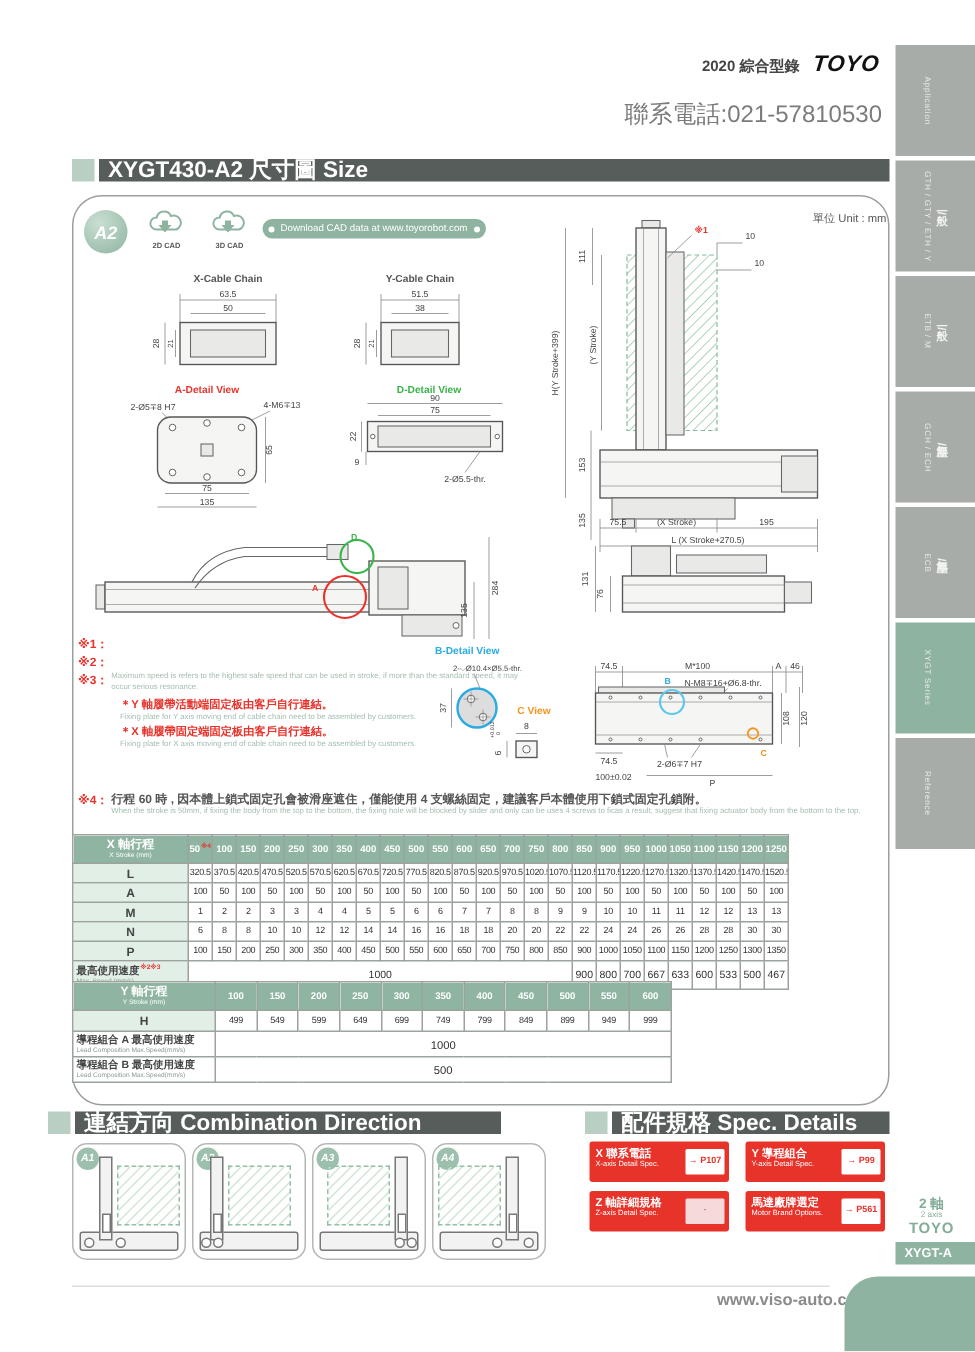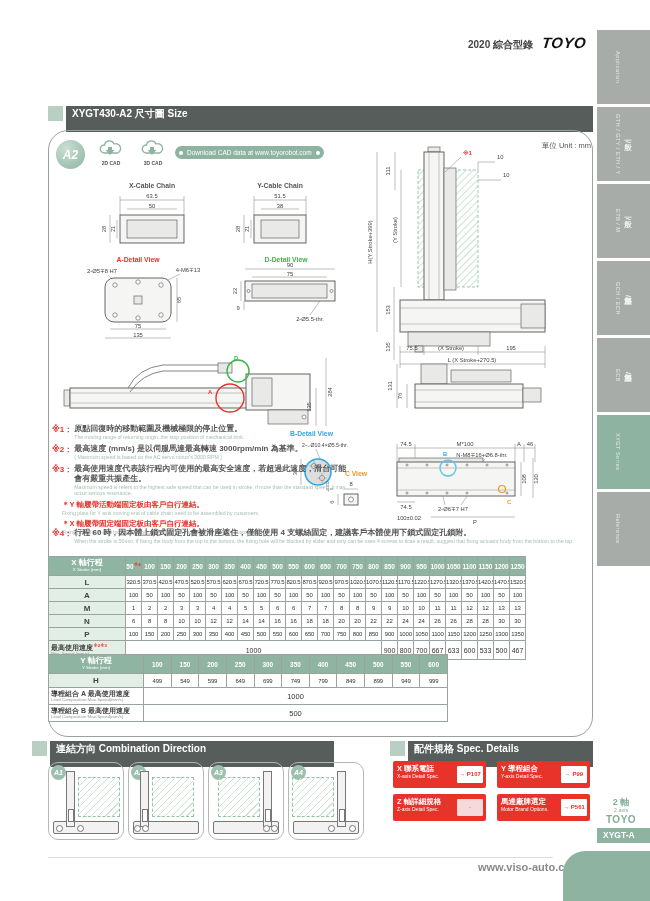--- a/index.html
+++ b/index.html
@@ -3,21 +3,21 @@
 <meta charset="utf-8">
 <style>
   html,body{margin:0;padding:0;background:#fff;}
   #stage{position:relative;width:650px;height:901px;background:#fff;overflow:hidden;
          font-family:"Liberation Sans","DejaVu Sans",sans-serif;color:#333;}
   
   .brandline{position:absolute;top:34px;right:64px;font-size:10px;font-weight:bold;color:#444;}
   .toyo{font-style:italic;font-weight:900;font-size:15px;letter-spacing:.5px;transform:skew(-6deg);display:inline-block;margin-left:6px;color:#111;}
   .phone{position:absolute;top:66px;right:62px;font-size:16px;color:#7b7b7b;}
   
-  .secbar{position:absolute;height:26px;background:#575d5a;color:#fff;font-size:10px;font-weight:bold;
+  .secbar{position:absolute;height:15px;background:#575d5a;color:#fff;font-size:15px;font-weight:bold;
           line-height:15px;padding-left:6px;box-sizing:border-box;}
   .secbar::before{content:"";position:absolute;left:-18px;top:0;width:15px;height:15px;background:#b9cfc4;}
   
   .frame{position:absolute;left:48px;top:130px;width:545px;height:607px;border:1.5px solid #9aa09d;border-radius:20px;box-sizing:border-box;}
   .a2badge{position:absolute;left:56px;top:140px;width:29px;height:29px;border-radius:50%;
            background:radial-gradient(circle at 35% 30%,#c9dfd2,#8eb4a1);color:#fff;font-weight:bold;font-style:italic;
            font-size:12px;display:flex;align-items:center;justify-content:center;}
   .cadicon{position:absolute;top:141px;width:34px;text-align:center;}
   .cadicon .lbl{font-size:5px;font-weight:bold;color:#555;display:block;margin-top:-1px;}
   .dlpill{position:absolute;left:175px;top:146px;height:13px;background:#8eb4a1;border-radius:8px;color:#fff;
@@ -43,21 +43,21 @@
   .ringblue2{fill:none;stroke:#5bc6ee;stroke-width:1.4;}
   .ringorange{fill:none;stroke:#f7941d;stroke-width:1.2;}
   .hatch{fill:url(#hpat);stroke:#86bb9e;stroke-dasharray:3 2;stroke-width:.8;}
   svg .tol{font-size:3.6px;}
   
   .notes{position:absolute;left:52px;top:424px;width:300px;}
   .note{display:flex;gap:2px;margin-bottom:1px;}
   .nref{color:#e8332b;font-weight:bold;font-size:8px;flex:none;}
   .nzh{font-size:8px;color:#555;font-weight:bold;line-height:1.25;}
   .nen{font-size:5.2px;color:#a3bfb0;line-height:1.3;margin-bottom:2px;}
-  .subnote{margin-left:10px;}
+  .subnote{margin-left:28px;}
   .szh{color:#e8332b;font-size:7.5px;font-weight:bold;}
   .note4{position:absolute;left:52px;top:528px;width:545px;}
   
   table{border-collapse:collapse;table-layout:fixed;position:absolute;background:#fff;}
   td{border:1px solid #9aa39d;text-align:center;padding:0;overflow:hidden;white-space:nowrap;background:#fff;}
   .xt{left:48px;top:556px;width:478px;font-size:6.2px;}
   .xt td{height:12px;}
   .xt td.lab{width:76px;}
   .ghead td{background:#8fb5a2;color:#fff;font-weight:bold;height:18px;font-size:6.4px;}
   .hz{font-size:8px;font-weight:bold;line-height:1.1;}
@@ -112,20 +112,21 @@
 </style>
 </head>
 <body>
 
 <div id="stage">
 
   <div class="brandline">
     <span>2020 綜合型錄</span>
     <span class="toyo">TOYO</span>
   </div>
+  <div class="phone">聯系電話:021-57810530</div>
 
   <div class="secbar" style="left:66px;top:106px;width:527px;">
     <span>XYGT430-A2 尺寸圖 Size</span>
   </div>
 
   <div class="frame"></div>
   <div class="a2badge">A2</div>
 
   <div class="cadicon" style="left:94px;">
     <svg width="26" height="16" viewBox="0 0 26 16" style="position:static">
@@ -363,36 +364,27 @@
       <line x1="82" y1="138" x2="76" y2="147" class="dl"></line>
     <text x="68" y="153" text-anchor="middle">2-Ø6∓7 H7</text>
     <text x="24" y="162" text-anchor="middle">100±0.02</text>
     <line x1="46" y1="159" x2="130" y2="159" class="dl"></line>
     <text x="90" y="166" text-anchor="middle">P</text>
   </svg>
 
   <div class="notes">
     <div class="note">
         <span class="nref">※1：</span>
-      <div>
-          <div class="nzh">原點回復時的移動範圍及機械極限的停止位置。</div>
-           <div class="nen">The moving range of returning origin, the stop position of mechanical limit.</div>
-        </div>
       </div>
     <div class="note">
         <span class="nref">※2：</span>
-      <div>
-          <div class="nzh">最高速度 (mm/s) 是以伺服馬達最高轉速 3000rpm/min 為基準。</div>
-           <div class="nen">( Maximum speed is based on the AC servo motor's 3000 RPM )</div>
-        </div>
       </div>
     <div class="note">
         <span class="nref">※3：</span>
       <div>
-          <div class="nzh">最高使用速度代表該行程內可使用的最高安全速度，若超過此速度，滑台可能會有嚴重共振產生。</div>
            <div class="nen">Maximum speed is refers to the highest safe speed that can be used in stroke, if more than the standard speed, it may occur serious resonance.</div>
         </div>
       </div>
     <div class="subnote">
         <div class="szh">＊Y 軸履帶活動端固定板由客戶自行連結。</div>
          <div class="nen">Fixing plate for Y axis moving end of cable chain need to be assembled by customers.</div>
       </div>
     <div class="subnote">
         <div class="szh">＊X 軸履帶固定端固定板由客戶自行連結。</div>
          <div class="nen">Fixing plate for X axis moving end of cable chain need to be assembled by customers.</div>

